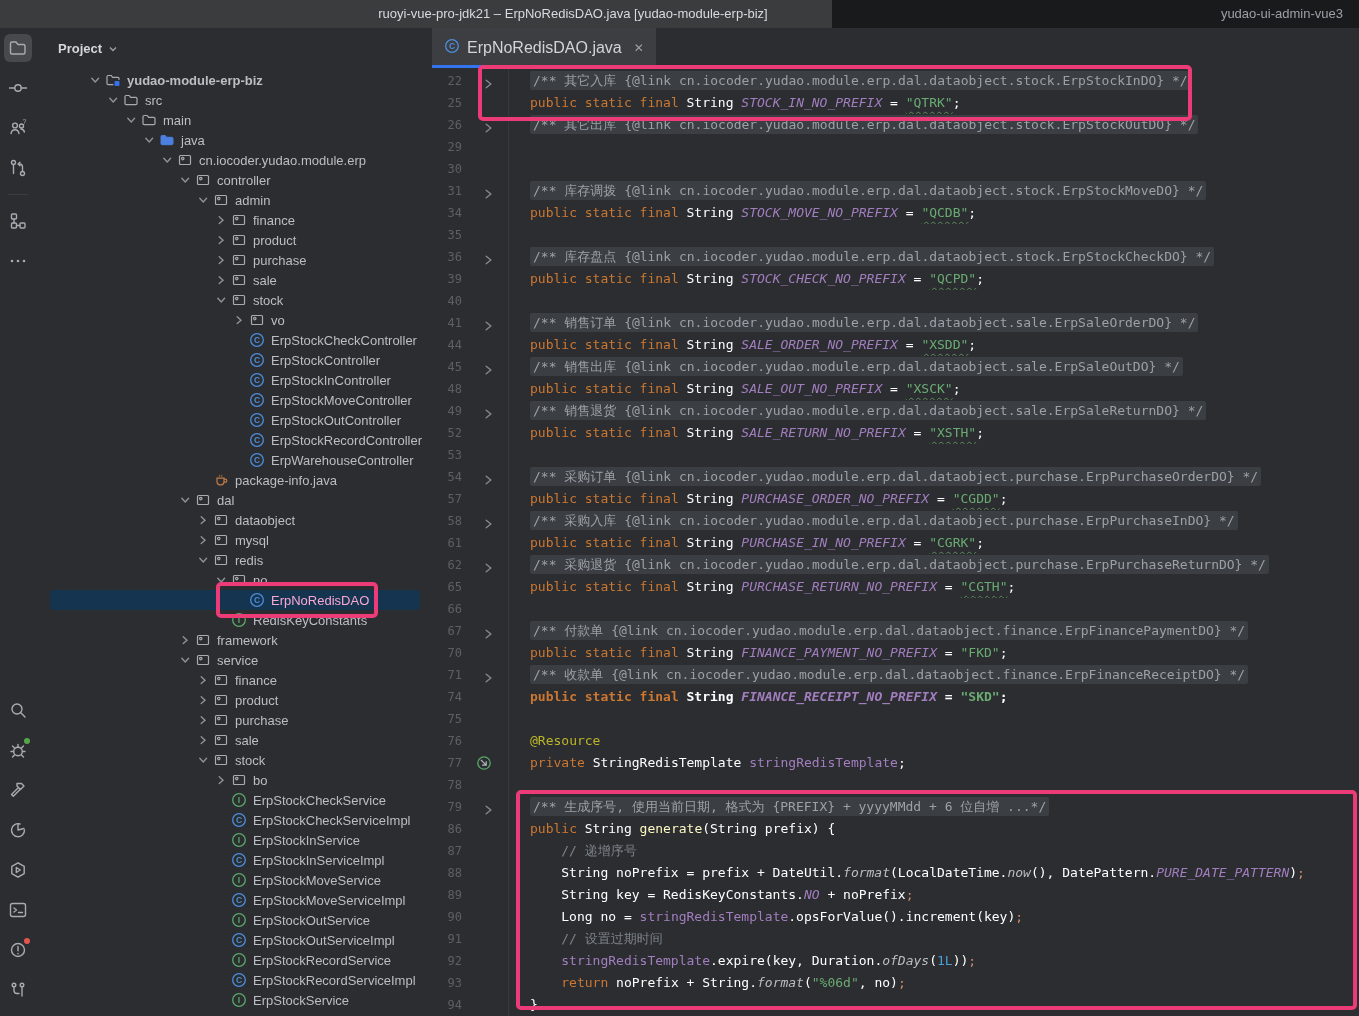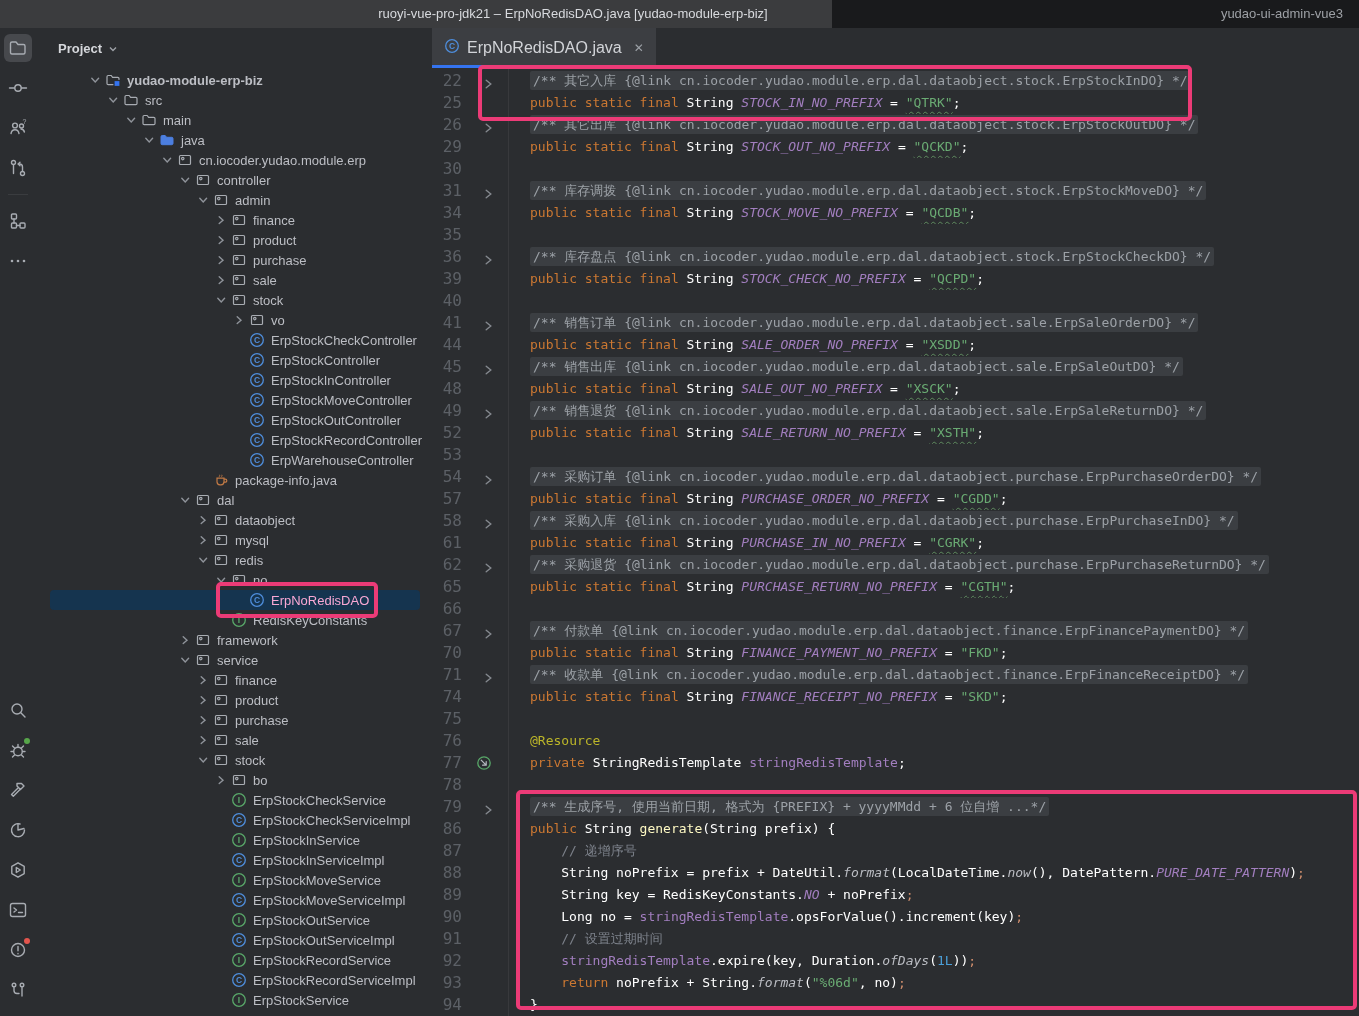--- a/index.html
+++ b/index.html
@@ -45,21 +45,21 @@
   .tab{position:absolute;left:2px;top:0;height:40px;display:flex;align-items:center;gap:7px;
        padding:0 12px;background:#3C3E42;}
   .tab::after{content:"";position:absolute;left:0;right:0;bottom:0;height:3px;background:var(--accent);}
   .tab-label{font-size:16px;color:#D2D4D8;}
   .tab-close{color:#9DA2A8;font-size:12px;margin-left:5px;cursor:default;}
 
   #code{position:absolute;top:40px;left:0;right:0;bottom:0;padding-top:2px;overflow:hidden;
         font-family:"DejaVu Sans Mono","Liberation Mono",monospace;font-size:13px;}
   #code::before{content:"";position:absolute;left:78px;top:0;bottom:0;width:1px;background:#38393C;}
   .cl{position:relative;height:22px;line-height:22px;white-space:pre;}
-  .cl .num{position:absolute;left:0;top:0;width:32px;text-align:right;color:#5C6066;font-size:16px;}
+  .cl .num{position:absolute;left:0;top:0;width:32px;text-align:right;color:#5C6066;font-size:12px;}
   .cl .fold-arrow{position:absolute;left:54px;top:5px;}
   .cl .gicon{position:absolute;left:46px;top:3px;}
   .cl .ct{position:absolute;left:100px;top:0;right:0;overflow:hidden;}
 
   .tk-kw{color:#CC7832;}
   .tk-def{color:#ffffff;}
   .tk-cst{color:#A27EBF;font-style:italic;}
   .tk-fld{color:#A27EBF;}
   .tk-str{color:#6AAB73;}
   .tk-strw{color:#6AAB73;text-decoration:underline;text-decoration-style:wavy;
@@ -721,21 +721,21 @@
       </div>
     </div>
     <div id="code">
         <div class="cl"><span class="num">22</span><span class="fold-arrow"><svg width="9" height="12" viewBox="0 0 9 12">
               <path d="M2.2 2.2L6.8 6 2.2 9.8" fill="none" stroke="#85898F" stroke-width="1.4" stroke-linecap="round"></path>
             </svg></span><span class="ct" style="padding-left:0ch;"><span class="tk-fold">/** 其它入库 {@link cn.iocoder.yudao.module.erp.dal.dataobject.stock.ErpStockInDO} */</span></span></div>
         <div class="cl"><span class="num">25</span><span class="ct" style="padding-left:0ch;"><span class="tk-kw">public static final </span><span class="tk-def">String </span><span class="tk-cst">STOCK_IN_NO_PREFIX</span><span class="tk-def"> = </span><span class="tk-strw">"QTRK"</span><span class="tk-def">;</span></span></div>
         <div class="cl"><span class="num">26</span><span class="fold-arrow"><svg width="9" height="12" viewBox="0 0 9 12">
               <path d="M2.2 2.2L6.8 6 2.2 9.8" fill="none" stroke="#85898F" stroke-width="1.4" stroke-linecap="round"></path>
             </svg></span><span class="ct" style="padding-left:0ch;"><span class="tk-fold">/** 其它出库 {@link cn.iocoder.yudao.module.erp.dal.dataobject.stock.ErpStockOutDO} */</span></span></div>
-        <div class="cl"><span class="num">29</span><span class="ct" style="padding-left:0ch;"><span class="tk-kw">public static final </span><span class="tk-def">String </span><span class="tk-cst">STOCK_OUT_NO_PREFIX</span><span class="tk-def"> = </span><span class="tk-strw">"QCKD"</span><span class="tk-def">;</span></span></div>
+        <div class="cl"><span class="num">29</span></div>
         <div class="cl"><span class="num">30</span><span class="ct" style="padding-left:0ch;"></span></div>
         <div class="cl"><span class="num">31</span><span class="fold-arrow"><svg width="9" height="12" viewBox="0 0 9 12">
               <path d="M2.2 2.2L6.8 6 2.2 9.8" fill="none" stroke="#85898F" stroke-width="1.4" stroke-linecap="round"></path>
             </svg></span><span class="ct" style="padding-left:0ch;"><span class="tk-fold">/** 库存调拨 {@link cn.iocoder.yudao.module.erp.dal.dataobject.stock.ErpStockMoveDO} */</span></span></div>
         <div class="cl"><span class="num">34</span><span class="ct" style="padding-left:0ch;"><span class="tk-kw">public static final </span><span class="tk-def">String </span><span class="tk-cst">STOCK_MOVE_NO_PREFIX</span><span class="tk-def"> = </span><span class="tk-strw">"QCDB"</span><span class="tk-def">;</span></span></div>
         <div class="cl"><span class="num">35</span><span class="ct" style="padding-left:0ch;"></span></div>
         <div class="cl"><span class="num">36</span><span class="fold-arrow"><svg width="9" height="12" viewBox="0 0 9 12">
               <path d="M2.2 2.2L6.8 6 2.2 9.8" fill="none" stroke="#85898F" stroke-width="1.4" stroke-linecap="round"></path>
             </svg></span><span class="ct" style="padding-left:0ch;"><span class="tk-fold">/** 库存盘点 {@link cn.iocoder.yudao.module.erp.dal.dataobject.stock.ErpStockCheckDO} */</span></span></div>
         <div class="cl"><span class="num">39</span><span class="ct" style="padding-left:0ch;"><span class="tk-kw">public static final </span><span class="tk-def">String </span><span class="tk-cst">STOCK_CHECK_NO_PREFIX</span><span class="tk-def"> = </span><span class="tk-strw">"QCPD"</span><span class="tk-def">;</span></span></div>
@@ -766,21 +766,21 @@
             </svg></span><span class="ct" style="padding-left:0ch;"><span class="tk-fold">/** 采购退货 {@link cn.iocoder.yudao.module.erp.dal.dataobject.purchase.ErpPurchaseReturnDO} */</span></span></div>
         <div class="cl"><span class="num">65</span><span class="ct" style="padding-left:0ch;"><span class="tk-kw">public static final </span><span class="tk-def">String </span><span class="tk-cst">PURCHASE_RETURN_NO_PREFIX</span><span class="tk-def"> = </span><span class="tk-strw">"CGTH"</span><span class="tk-def">;</span></span></div>
         <div class="cl"><span class="num">66</span><span class="ct" style="padding-left:0ch;"></span></div>
         <div class="cl"><span class="num">67</span><span class="fold-arrow"><svg width="9" height="12" viewBox="0 0 9 12">
               <path d="M2.2 2.2L6.8 6 2.2 9.8" fill="none" stroke="#85898F" stroke-width="1.4" stroke-linecap="round"></path>
             </svg></span><span class="ct" style="padding-left:0ch;"><span class="tk-fold">/** 付款单 {@link cn.iocoder.yudao.module.erp.dal.dataobject.finance.ErpFinancePaymentDO} */</span></span></div>
         <div class="cl"><span class="num">70</span><span class="ct" style="padding-left:0ch;"><span class="tk-kw">public static final </span><span class="tk-def">String </span><span class="tk-cst">FINANCE_PAYMENT_NO_PREFIX</span><span class="tk-def"> = </span><span class="tk-str">"FKD"</span><span class="tk-def">;</span></span></div>
         <div class="cl"><span class="num">71</span><span class="fold-arrow"><svg width="9" height="12" viewBox="0 0 9 12">
               <path d="M2.2 2.2L6.8 6 2.2 9.8" fill="none" stroke="#85898F" stroke-width="1.4" stroke-linecap="round"></path>
             </svg></span><span class="ct" style="padding-left:0ch;"><span class="tk-fold">/** 收款单 {@link cn.iocoder.yudao.module.erp.dal.dataobject.finance.ErpFinanceReceiptDO} */</span></span></div>
-        <div class="cl"><span class="num">74</span><span class="ct" style="padding-left:0ch;"><span class="tk-kw">public static final </span><span class="tk-def">String </span><span class="tk-cst">FINANCE_RECEIPT_NO_PREFIX</span><span class="tk-def"> = </span><span class="tk-str">"SKD"</span><span class="tk-def">;</span></span></div>
+        <div class="cl"><span class="num">74</span><span class="ct" style="padding-left:0ch;font-weight:bold;"><span class="tk-kw">public static final </span><span class="tk-def">String </span><span class="tk-cst">FINANCE_RECEIPT_NO_PREFIX</span><span class="tk-def"> = </span><span class="tk-str">"SKD"</span><span class="tk-def">;</span></span></div>
         <div class="cl"><span class="num">75</span><span class="ct" style="padding-left:0ch;"></span></div>
         <div class="cl"><span class="num">76</span><span class="ct" style="padding-left:0ch;"><span class="tk-ann">@Resource</span></span></div>
         <div class="cl"><span class="num">77</span><span class="gicon"><svg width="16" height="16" viewBox="0 0 16 16" fill="none">
               <circle cx="8" cy="8" r="6.2" stroke="#59A869" stroke-width="1.3"></circle>
               <path d="M5.2 5.2l5 5M10.2 6.6v3.6H6.6" stroke="#B6BAC0" stroke-width="1.2" stroke-linecap="round" stroke-linejoin="round"></path>
             </svg></span><span class="ct" style="padding-left:0ch;"><span class="tk-kw">private </span><span class="tk-def">StringRedisTemplate </span><span class="tk-fld">stringRedisTemplate</span><span class="tk-def">;</span></span></div>
         <div class="cl"><span class="num">78</span><span class="ct" style="padding-left:0ch;"></span></div>
         <div class="cl"><span class="num">79</span><span class="fold-arrow"><svg width="9" height="12" viewBox="0 0 9 12">
               <path d="M2.2 2.2L6.8 6 2.2 9.8" fill="none" stroke="#85898F" stroke-width="1.4" stroke-linecap="round"></path>
             </svg></span><span class="ct" style="padding-left:0ch;"><span class="tk-fold">/** 生成序号, 使用当前日期, 格式为 {PREFIX} + yyyyMMdd + 6 位自增 ...*/</span></span></div>

